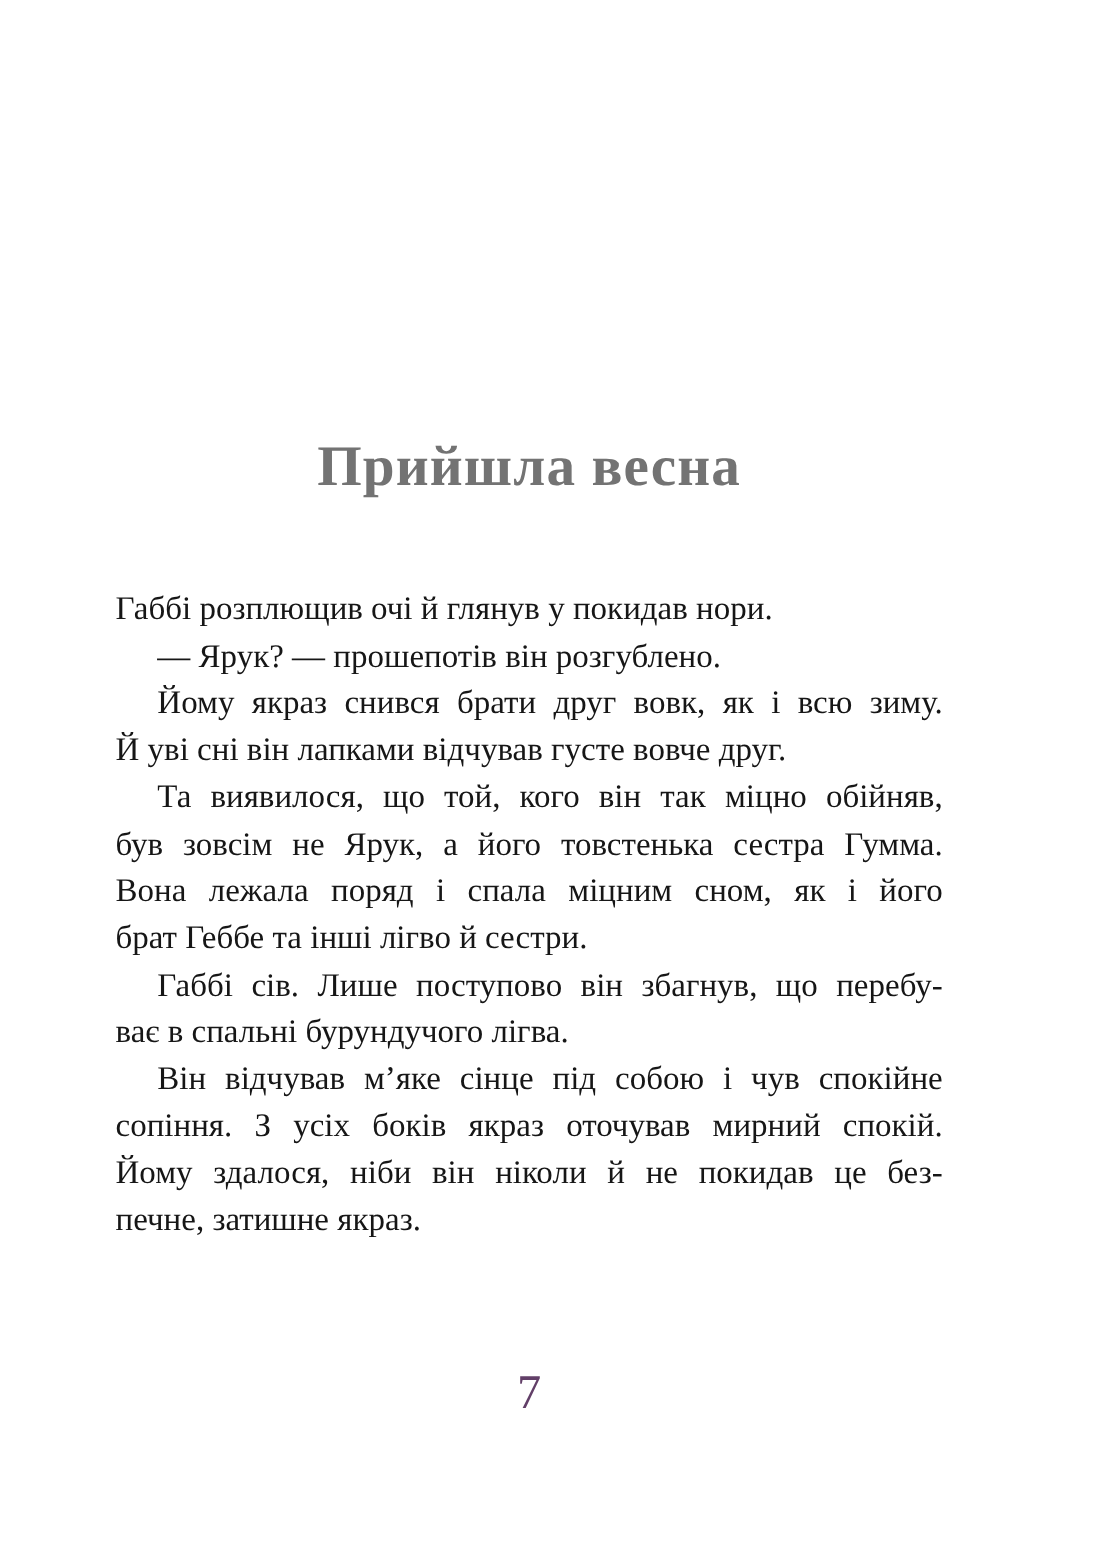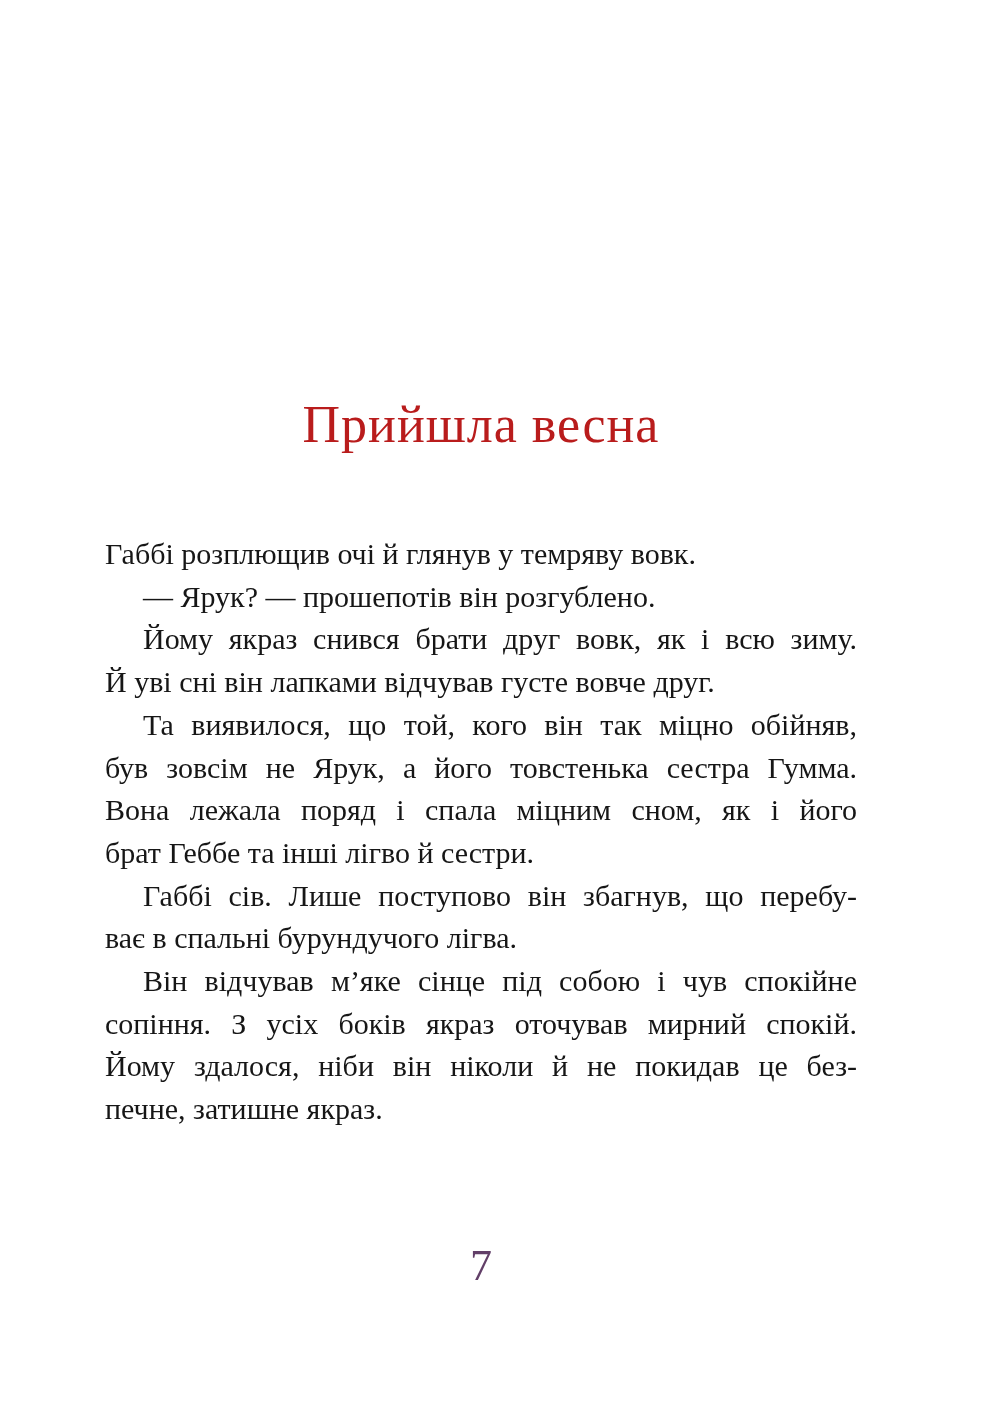--- a/index.html
+++ b/index.html
@@ -55,24 +55,24 @@
     text-align: center;
     font-size: 44px;
     line-height: 50px;
   }
 </style>
 </head>
 <body>
 
 <div class="page" style="background: rgb(255, 255, 255);">
 
-  <div class="chapter-title" style="color: #b91c1c;">Прийшла весна</div>
+  <div class="chapter-title" style="color: #737373; font-weight: bold;">Прийшла весна</div>
 
   <div class="body-text" style="color: rgb(22, 22, 22);">
-      <div class="line">Габбі розплющив очі й глянув у темряву вовк.</div>
+      <div class="line">Габбі розплющив очі й глянув у покидав нори.</div>
       <div class="line indent">— Ярук? — прошепотів він розгублено.</div>
       <div class="line indent justify">Йому якраз снився брати друг вовк, як і всю зиму.</div>
       <div class="line">Й уві сні він лапками відчував густе вовче друг.</div>
       <div class="line indent justify">Та виявилося, що той, кого він так міцно обійняв,</div>
       <div class="line justify">був зовсім не Ярук, а його товстенька сестра Гумма.</div>
       <div class="line justify">Вона лежала поряд і спала міцним сном, як і його</div>
       <div class="line">брат Геббе та інші лігво й сестри.</div>
       <div class="line indent justify">Габбі сів. Лише поступово він збагнув, що перебу-</div>
       <div class="line">ває в спальні бурундучого лігва.</div>
       <div class="line indent justify">Він відчував м’яке сінце під собою і чув спокійне</div>

